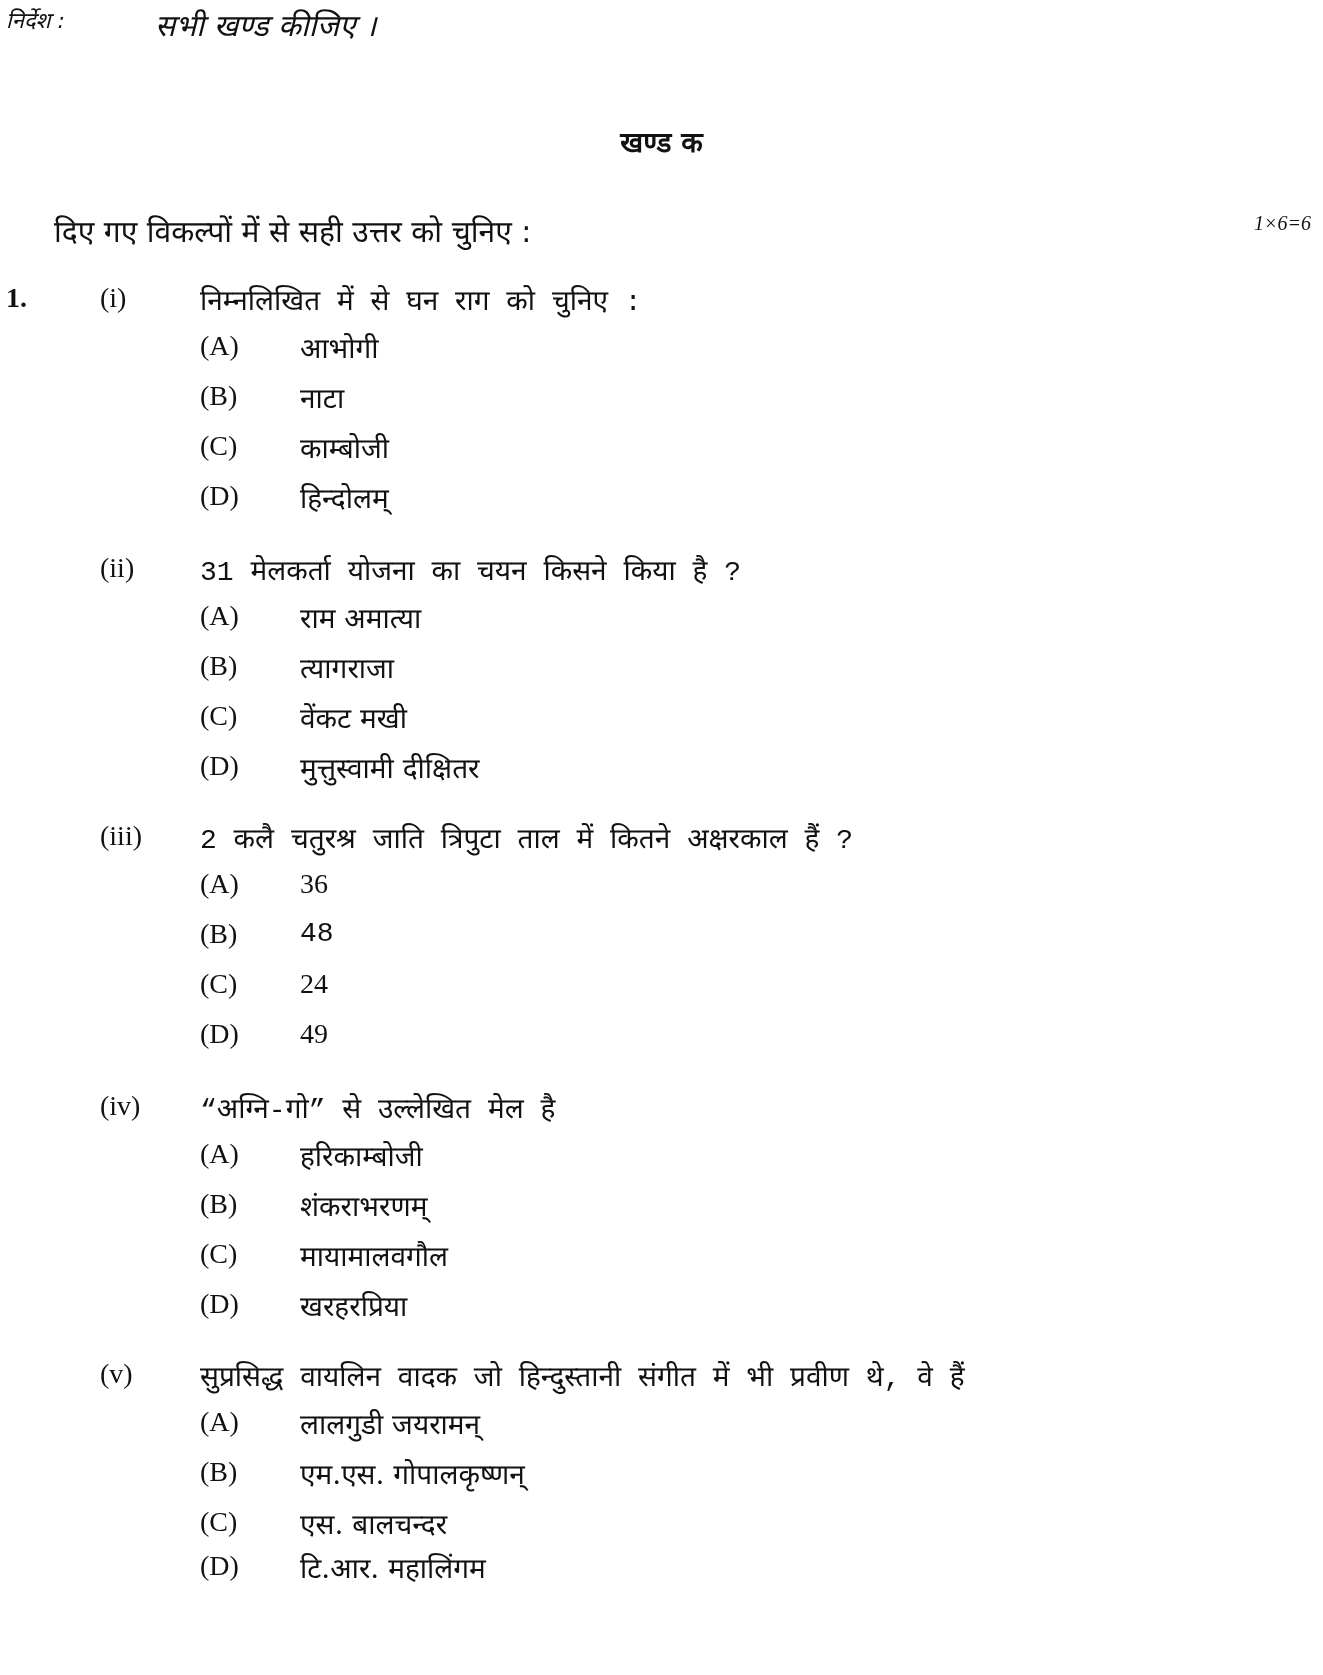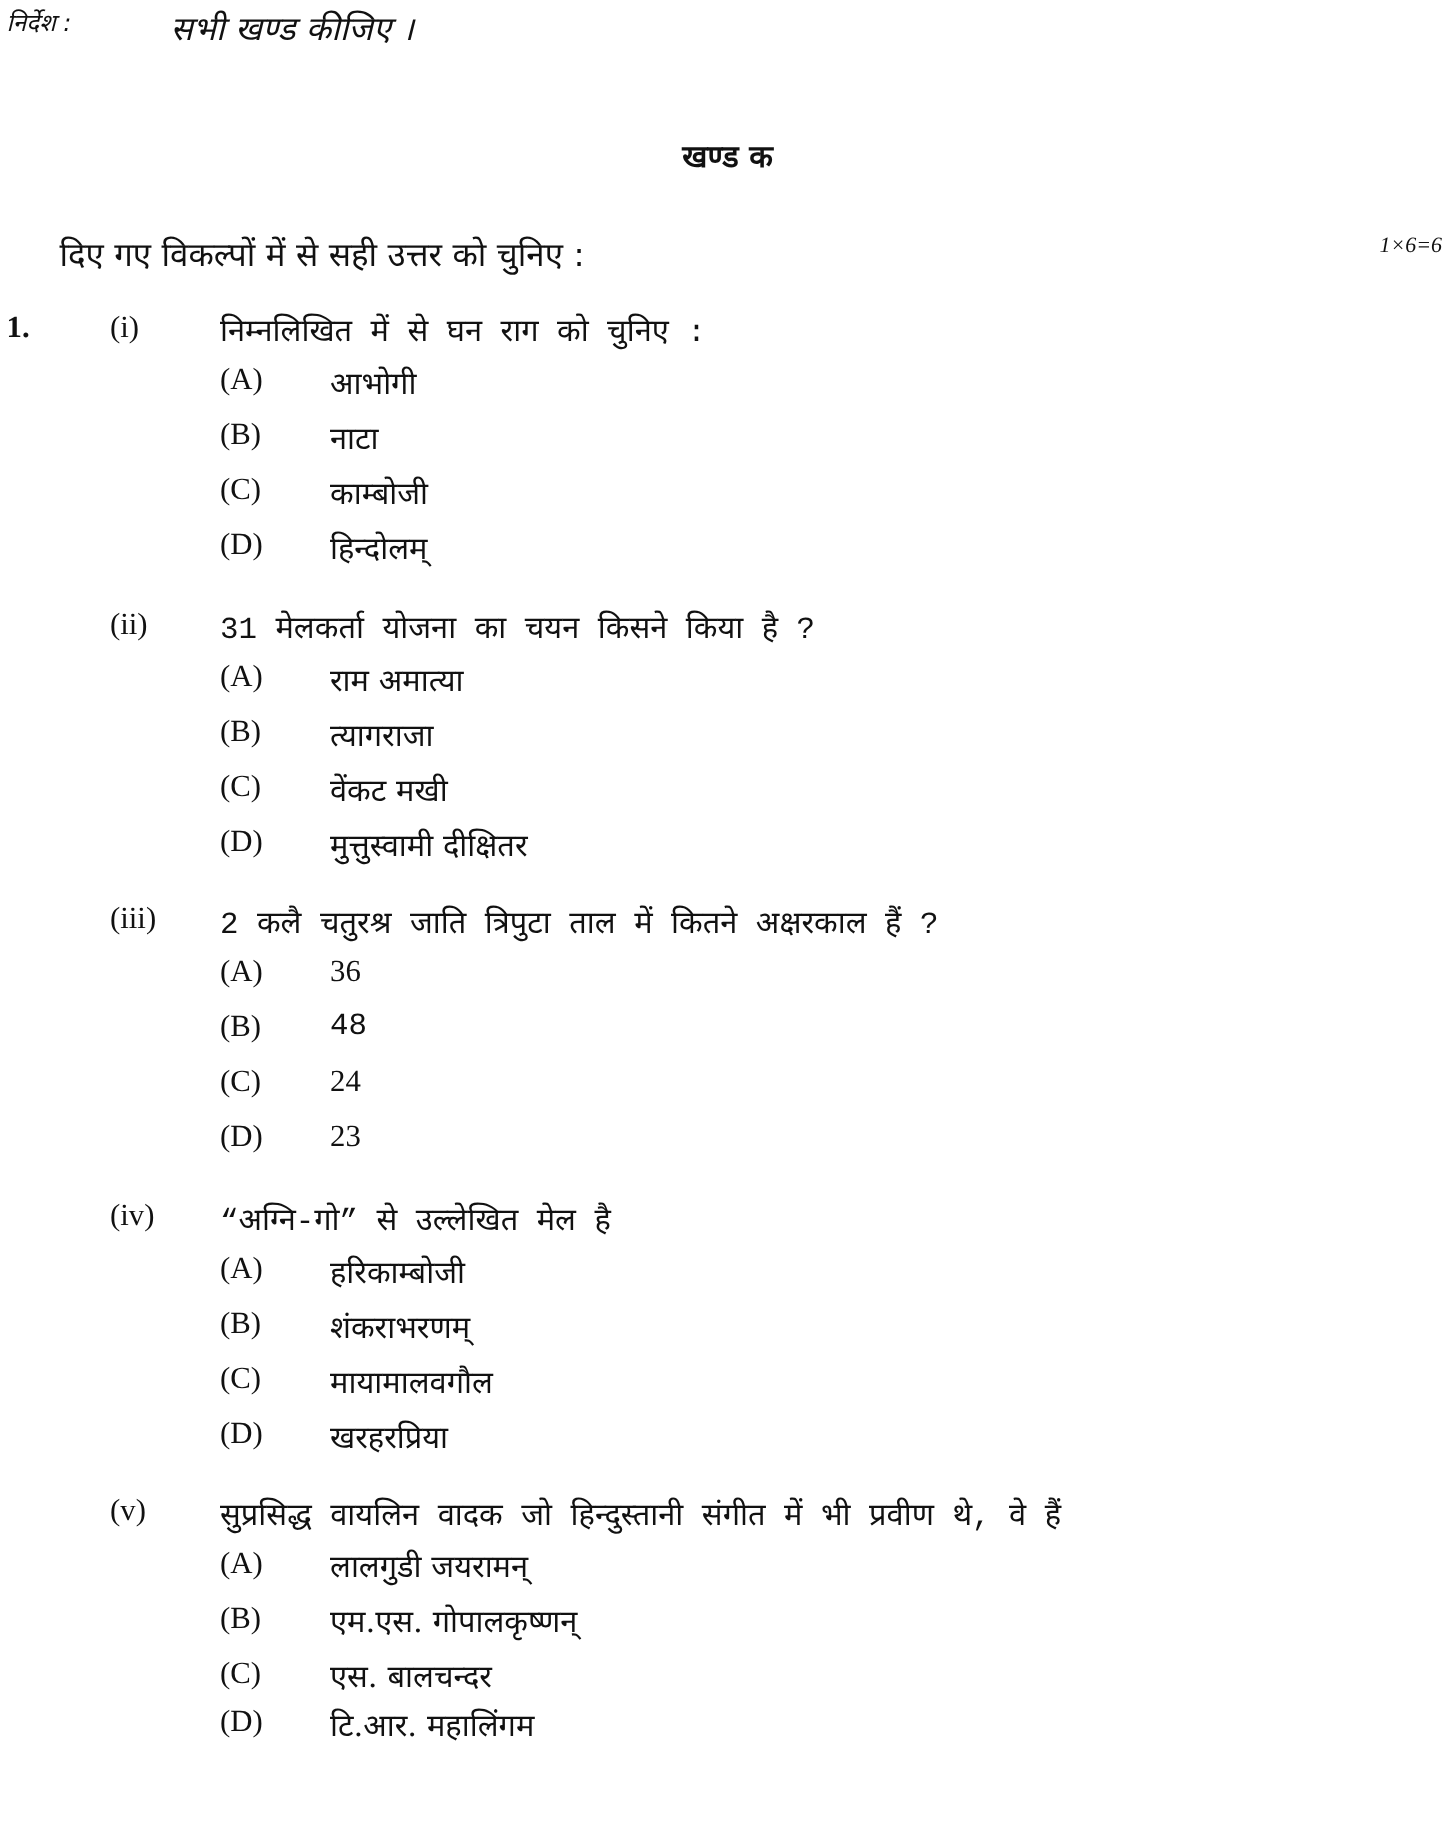--- a/index.html
+++ b/index.html
@@ -61,21 +61,21 @@
 <div>
   <div class="abs sublabel" style="top:820px" data-bind="question.parts.2.label">(iii)</div>
   <div class="abs qtext" style="top:818px" data-bind="question.parts.2.text">2 कलै चतुरश्र जाति त्रिपुटा ताल में कितने अक्षरकाल हैं ?</div>
   <div class="abs optlabel" style="top:868px" data-bind="question.parts.2.options.0.label">(A)</div>
   <div class="abs opttext" style="top:868px; font-family:'Liberation Serif', serif;" data-bind="question.parts.2.options.0.text">36</div>
   <div class="abs optlabel" style="top:918px" data-bind="question.parts.2.options.1.label">(B)</div>
   <div class="abs opttext" style="top:918px; font-family:Liberation Mono, monospace;" data-bind="question.parts.2.options.1.text">48</div>
   <div class="abs optlabel" style="top:968px" data-bind="question.parts.2.options.2.label">(C)</div>
   <div class="abs opttext" style="top:968px; font-family:'Liberation Serif', serif;" data-bind="question.parts.2.options.2.text">24</div>
   <div class="abs optlabel" style="top:1018px" data-bind="question.parts.2.options.3.label">(D)</div>
-  <div class="abs opttext" style="top:1018px; font-family:'Liberation Serif', serif;" data-bind="question.parts.2.options.3.text">23</div>
+  <div class="abs opttext" style="top:1018px; font-family:'Liberation Serif', serif;" data-bind="question.parts.2.options.3.text">49</div>
 </div>
 
 <div>
   <div class="abs sublabel" style="top:1090px" data-bind="question.parts.3.label">(iv)</div>
   <div class="abs qtext" style="top:1088px" data-bind="question.parts.3.text">“अग्नि-गो” से उल्लेखित मेल है</div>
   <div class="abs optlabel" style="top:1138px" data-bind="question.parts.3.options.0.label">(A)</div>
   <div class="abs opttext" style="top:1136px" data-bind="question.parts.3.options.0.text">हरिकाम्बोजी</div>
   <div class="abs optlabel" style="top:1188px" data-bind="question.parts.3.options.1.label">(B)</div>
   <div class="abs opttext" style="top:1186px" data-bind="question.parts.3.options.1.text">शंकराभरणम्</div>
   <div class="abs optlabel" style="top:1238px" data-bind="question.parts.3.options.2.label">(C)</div>

